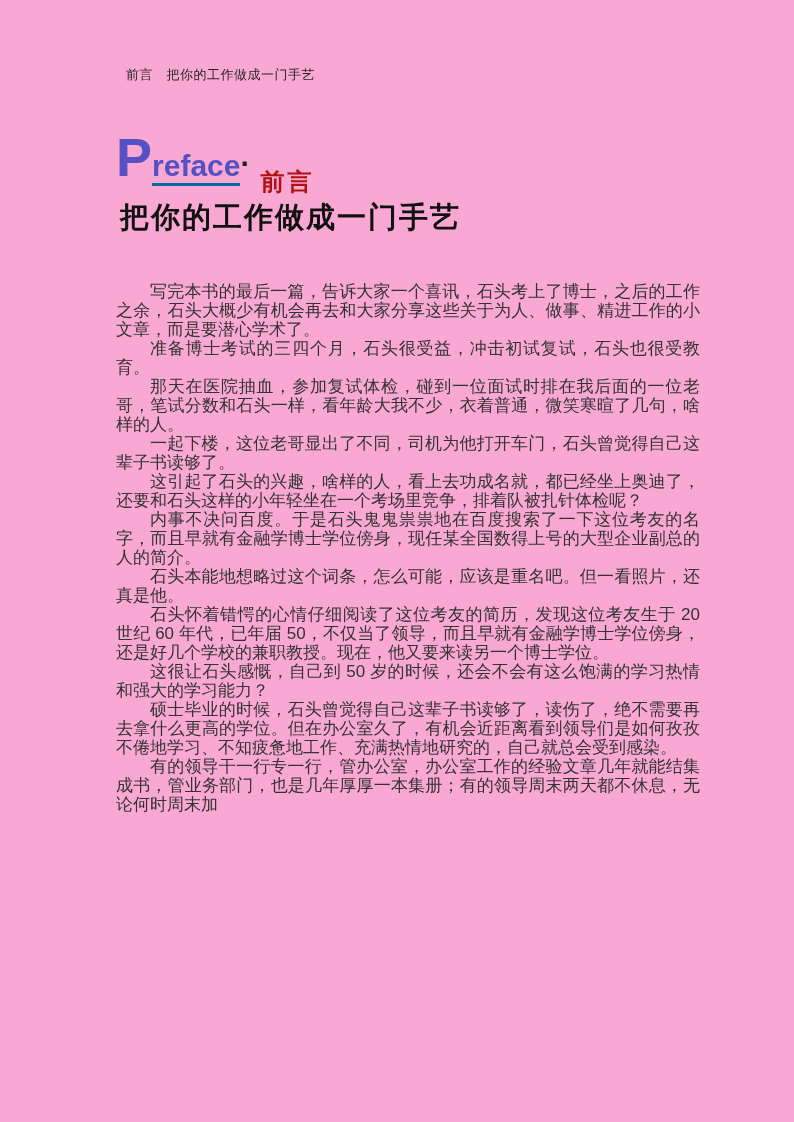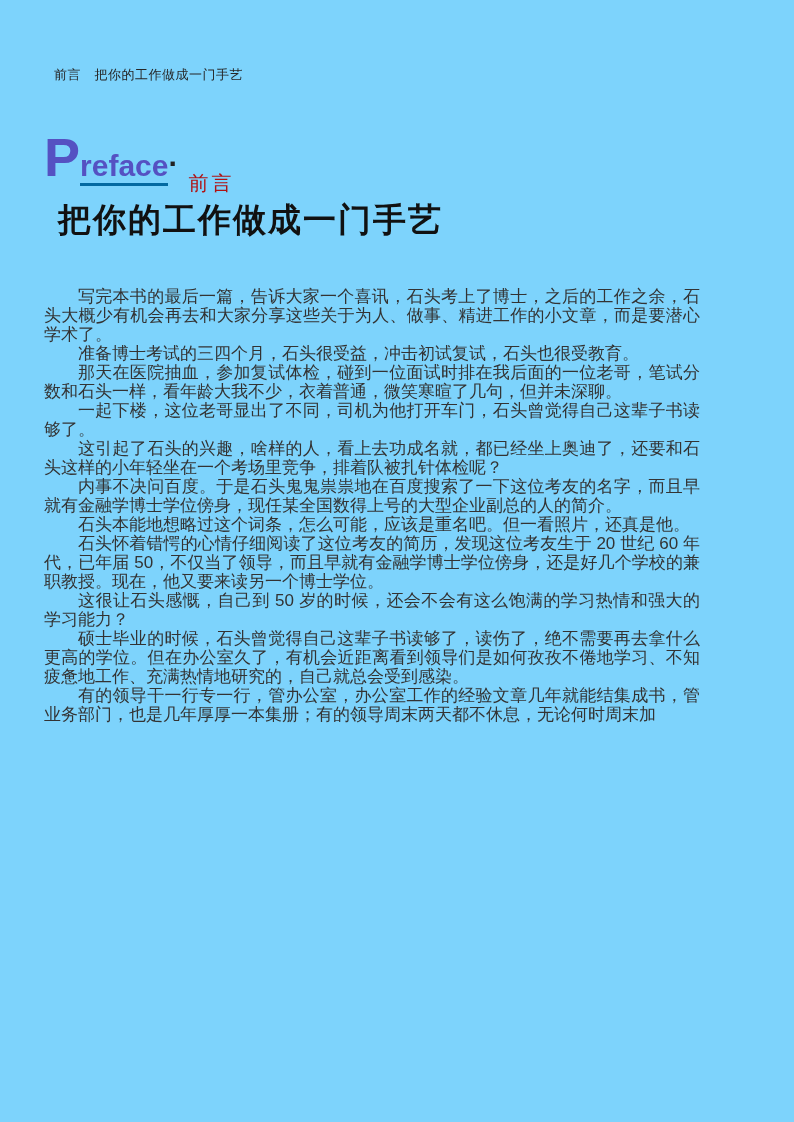--- a/index.html
+++ b/index.html
@@ -5,23 +5,23 @@
   html, body {
     margin: 0;
     padding: 0;
     background: #ffffff;
   }
   .page {
     position: relative;
     width: 794px;
     height: 1122px;
     margin: 0 auto;
-    background: #7dd3fc;
+    background: #f9a8d4;
     box-sizing: border-box;
-    padding: 66px 94px 0 44px;
+    padding: 66px 94px 0 116px;
     overflow: hidden;
     font-family: "Liberation Sans", sans-serif;
     color: #333333;
   }
   .running-header {
     font-family: "Liberation Serif", serif;
     font-size: 13px;
     color: #262626;
     margin-left: 10px;
     letter-spacing: 0.5px;
@@ -46,30 +46,30 @@
     padding-bottom: 1px;
   }
   .preface-separator {
     font-size: 30px;
     font-weight: bold;
     color: #222222;
     vertical-align: 2px;
   }
   .preface-cn-label {
     display: inline-block;
-    font-size: 20px;
-    font-weight: normal;
+    font-size: 24px;
+    font-weight: bold;
     color: #b01212;
     margin-left: 10px;
     transform: translateY(14px);
     letter-spacing: 3px;
   }
   .chapter-title {
-    margin: 8px 0 0 14px;
-    font-size: 33px;
+    margin: 8px 0 0 4px;
+    font-size: 29px;
     font-weight: bold;
     color: #111111;
     letter-spacing: 2px;
     font-family: Liberation Serif, serif;
   }
   .body-text {
     margin-top: 44px;
   }
   .body-text p {
     margin: 0;
@@ -90,21 +90,21 @@
 
   <div class="preface-row">
     <span class="preface-word preface-initial">P</span><span class="preface-word preface-rest">reface</span><span class="preface-separator">·</span><span class="preface-cn-label">前言</span>
   </div>
 
   <h1 class="chapter-title">把你的工作做成一门手艺</h1>
 
   <div class="body-text">
     <p>写完本书的最后一篇，告诉大家一个喜讯，石头考上了博士，之后的工作之余，石头大概少有机会再去和大家分享这些关于为人、做事、精进工作的小文章，而是要潜心学术了。</p>
     <p>准备博士考试的三四个月，石头很受益，冲击初试复试，石头也很受教育。</p>
-    <p>那天在医院抽血，参加复试体检，碰到一位面试时排在我后面的一位老哥，笔试分数和石头一样，看年龄大我不少，衣着普通，微笑寒暄了几句，但并未深聊。</p>
+    <p>那天在医院抽血，参加复试体检，碰到一位面试时排在我后面的一位老哥，笔试分数和石头一样，看年龄大我不少，衣着普通，微笑寒暄了几句，啥样的人。</p>
     <p>一起下楼，这位老哥显出了不同，司机为他打开车门，石头曾觉得自己这辈子书读够了。</p>
     <p>这引起了石头的兴趣，啥样的人，看上去功成名就，都已经坐上奥迪了，还要和石头这样的小年轻坐在一个考场里竞争，排着队被扎针体检呢？</p>
     <p>内事不决问百度。于是石头鬼鬼祟祟地在百度搜索了一下这位考友的名字，而且早就有金融学博士学位傍身，现任某全国数得上号的大型企业副总的人的简介。</p>
     <p>石头本能地想略过这个词条，怎么可能，应该是重名吧。但一看照片，还真是他。</p>
     <p>石头怀着错愕的心情仔细阅读了这位考友的简历，发现这位考友生于 20 世纪 60 年代，已年届 50，不仅当了领导，而且早就有金融学博士学位傍身，还是好几个学校的兼职教授。现在，他又要来读另一个博士学位。</p>
     <p>这很让石头感慨，自己到 50 岁的时候，还会不会有这么饱满的学习热情和强大的学习能力？</p>
     <p>硕士毕业的时候，石头曾觉得自己这辈子书读够了，读伤了，绝不需要再去拿什么更高的学位。但在办公室久了，有机会近距离看到领导们是如何孜孜不倦地学习、不知疲惫地工作、充满热情地研究的，自己就总会受到感染。</p>
     <p>有的领导干一行专一行，管办公室，办公室工作的经验文章几年就能结集成书，管业务部门，也是几年厚厚一本集册；有的领导周末两天都不休息，无论何时周末加</p>
   </div>
 

